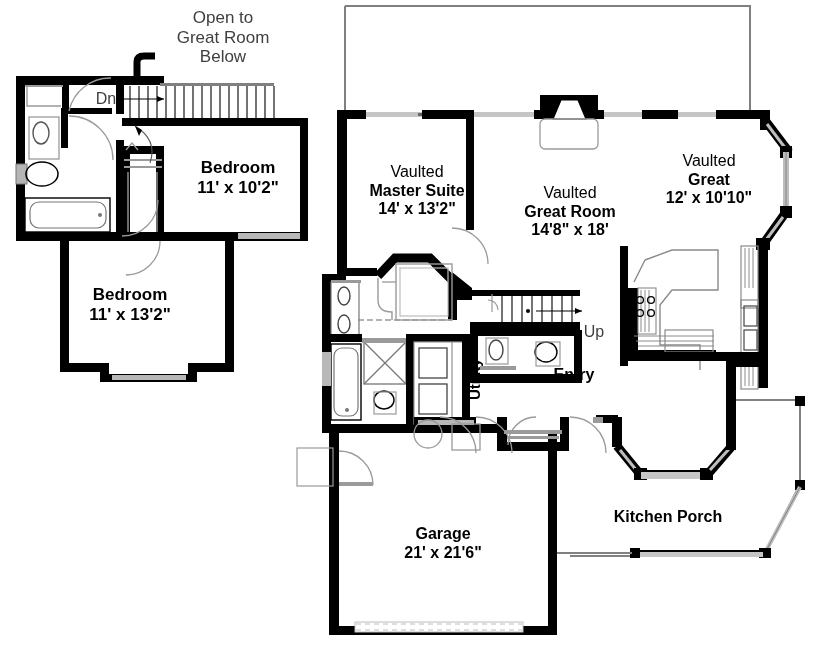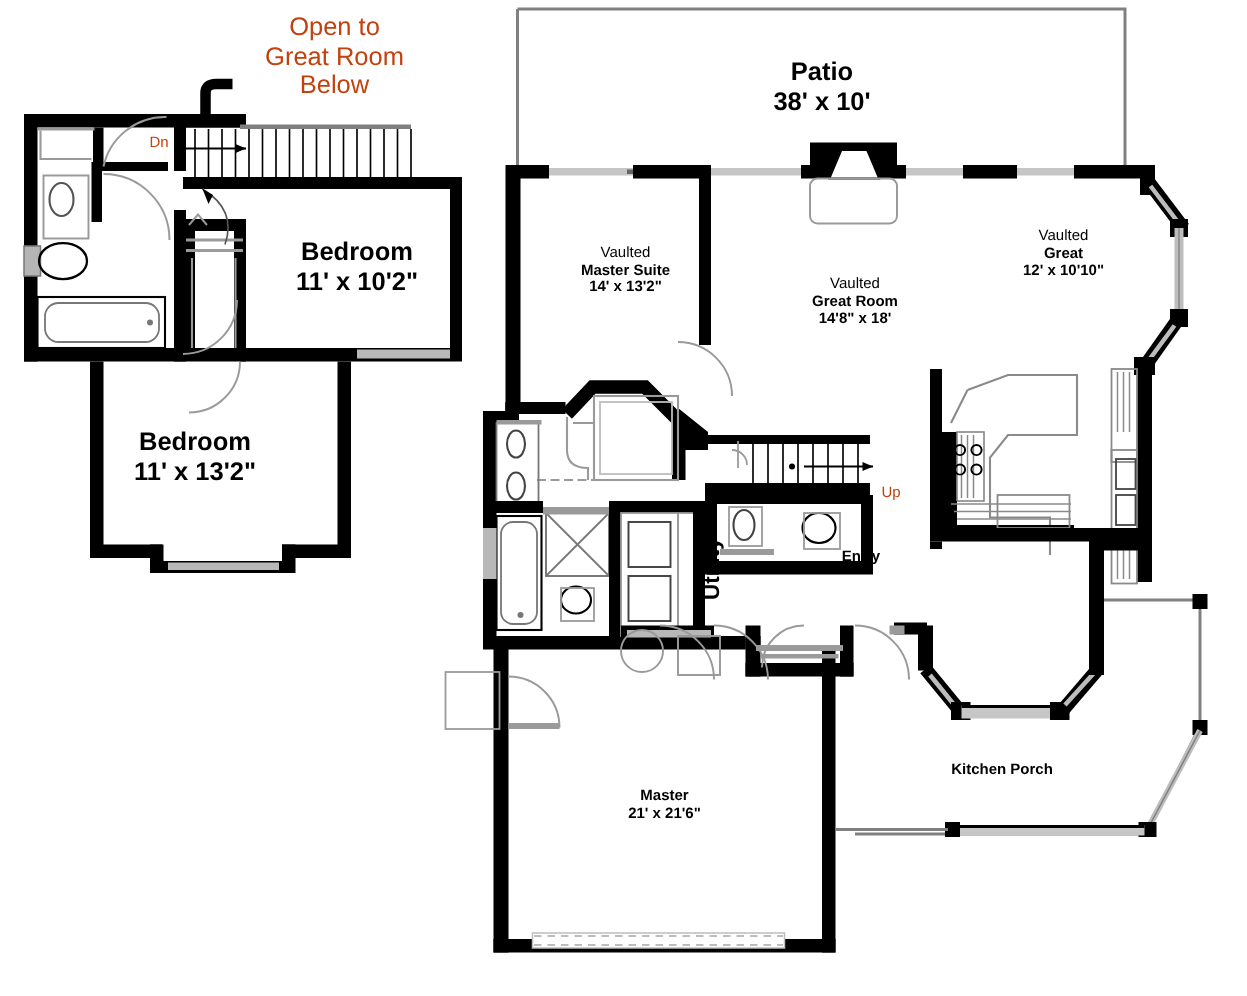--- a/index.html
+++ b/index.html
@@ -40,33 +40,33 @@
   }
   .lbl .d {
     font-weight: bold;
     display: block;
   }
   .lbl .v {
     font-weight: normal;
     display: block;
   }
   .sz17 { font-size: 17px; }
-  .sz16 { font-size: 10px; }
+  .sz16 { font-size: 16px; }
   .lbl-vert {
     position: absolute;
     font-weight: bold;
     font-size: 15px;
     color: #000;
     white-space: nowrap;
     transform-origin: 0 0;
     transform: rotate(-90deg);
   }
   .lbl-plain {
     position: absolute;
-    color: #c2410c;
+    color: #404040;
     white-space: nowrap;
     transform: translateX(-50%);
   }
 </style>
 </head>
 <body>
 
 <div id="plan">
 
   <svg viewBox="0 0 831 664" xmlns="http://www.w3.org/2000/svg">
@@ -404,24 +404,20 @@
   <div class="lbl sz17" style="left:238px; top:158px;">
     <span class="n">Bedroom</span>
     <span class="d">11' x 10'2"</span>
   </div>
 
   <div class="lbl sz17" style="left:130px; top:285px;">
     <span class="n">Bedroom</span>
     <span class="d">11' x 13'2"</span>
   </div>
 
-  <div class="lbl sz17" style="left:548px; top:38px;">
-    <span class="n">Patio</span>
-    <span class="d">38' x 10'</span>
-  </div>
 
   <div class="lbl sz16" style="left:417px; top:163px;">
     <span class="v">Vaulted</span>
     <span class="n">Master Suite</span>
     <span class="d">14' x 13'2"</span>
   </div>
 
   <div class="lbl sz16" style="left:570px; top:184px;">
     <span class="v">Vaulted</span>
     <span class="n">Great Room</span>
@@ -430,21 +426,21 @@
 
   <div class="lbl sz16" style="left:709px; top:152px;">
     <span class="v">Vaulted</span>
     <span class="n">Great</span>
     <span class="d">12' x 10'10"</span>
   </div>
 
 
 
   <div class="lbl sz16" style="left:443px; top:525px;">
-    <span class="n">Master</span>
+    <span class="n">Garage</span>
     <span class="d">21' x 21'6"</span>
   </div>
 
   <div class="lbl sz16" style="left:668px; top:508px;">
     <span class="n">Kitchen Porch</span>
   </div>
 
   <div class="lbl-vert" style="left:466px; top:400px;">
     <span>Utility</span>
   </div>

